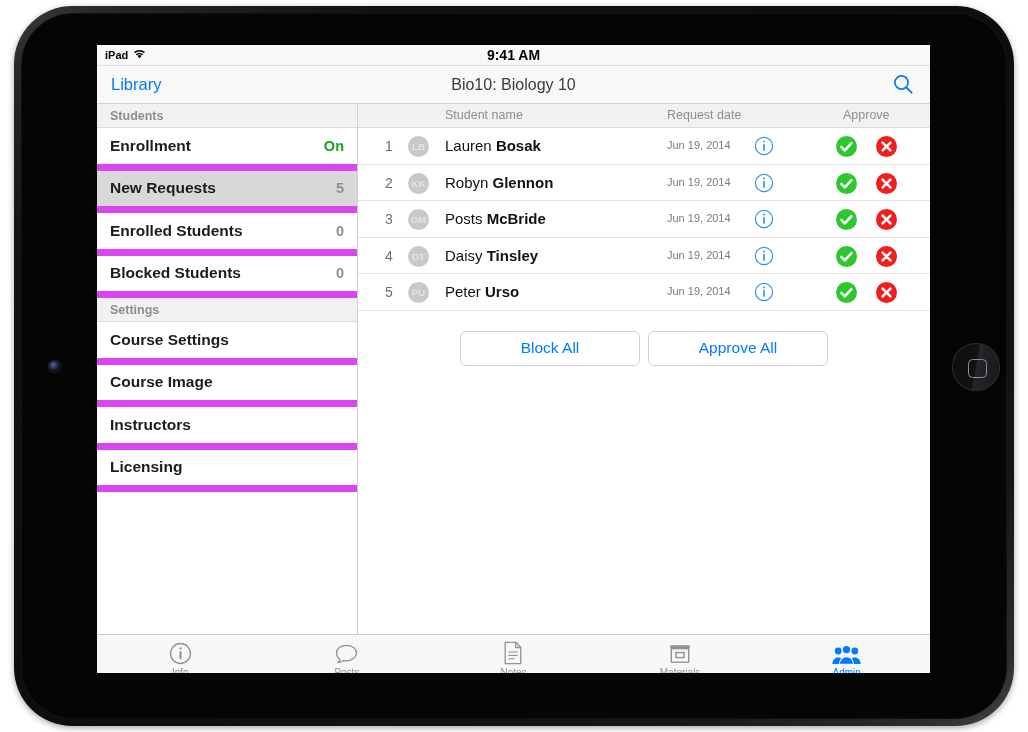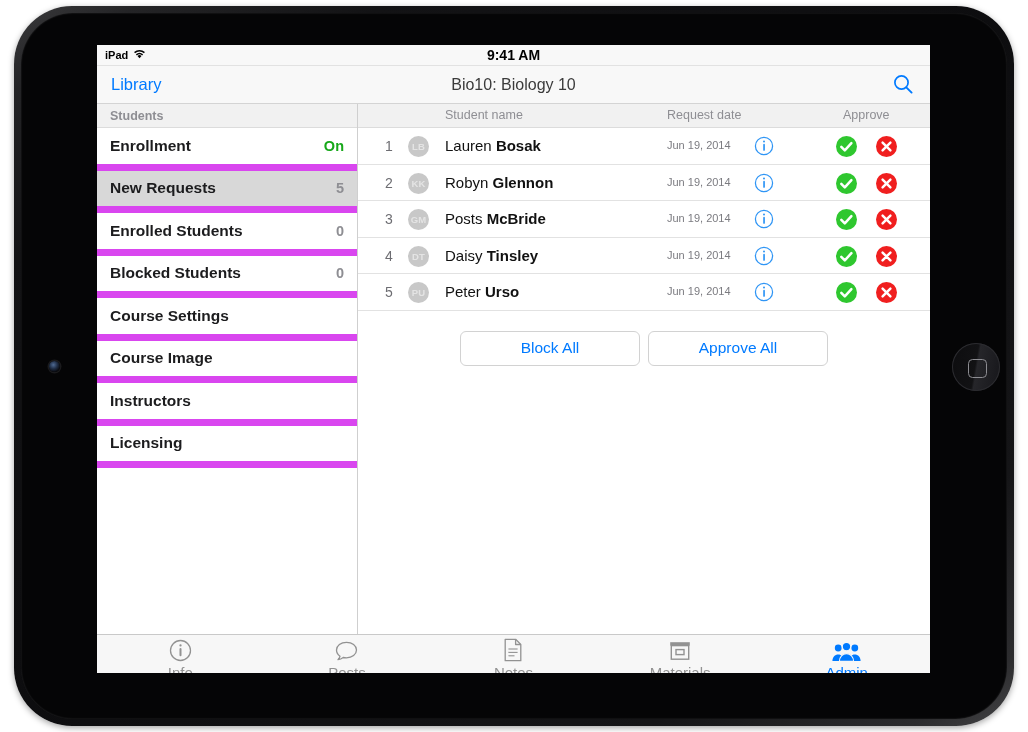--- a/index.html
+++ b/index.html
@@ -78,21 +78,21 @@
 
   .btnrow{display:flex;gap:8px;justify-content:center;padding-top:20px;}
   .bigbtn{width:178px;height:33px;border:1px solid #d2d2d2;border-radius:6px;background:#fff;
           color:#007aff;font-size:15.5px;display:flex;align-items:center;justify-content:center;cursor:pointer;
           font-family:"Liberation Sans",sans-serif;}
 
   
   .tabbar{height:48px;background:#f7f7f7;border-top:1px solid #c9c9c9;display:flex;align-items:center;}
   .tab{flex:1;display:flex;flex-direction:column;align-items:center;justify-content:center;gap:2px;cursor:pointer;}
   .tab .ic{height:24px;display:flex;align-items:flex-end;}
-  .tab .tl{font-size:15px;color:#929292;}
+  .tab .tl{font-size:10px;color:#929292;}
   .tab.active .tl{color:#007aff;}
 </style>
 </head>
 <body>
 
 <div class="stage">
   <div class="device">
     <div class="device-inner"></div>
   </div>
   <div class="bezel-cam"></div>
@@ -153,20 +153,21 @@
         </div>
         <div class="srow">
           <span class="lbl">Enrolled Students</span>
           <span class="val">0</span>
         </div>
         <div class="srow">
           <span class="lbl">Blocked Students</span>
           <span class="val">0</span>
         </div>
 
+        <div class="sec-head">Settings</div>
         <div class="srow">
           <span class="lbl">Course Settings</span>
         </div>
         <div class="srow">
           <span class="lbl">Course Image</span>
         </div>
         <div class="srow">
           <span class="lbl">Instructors</span>
         </div>
         <div class="srow">

